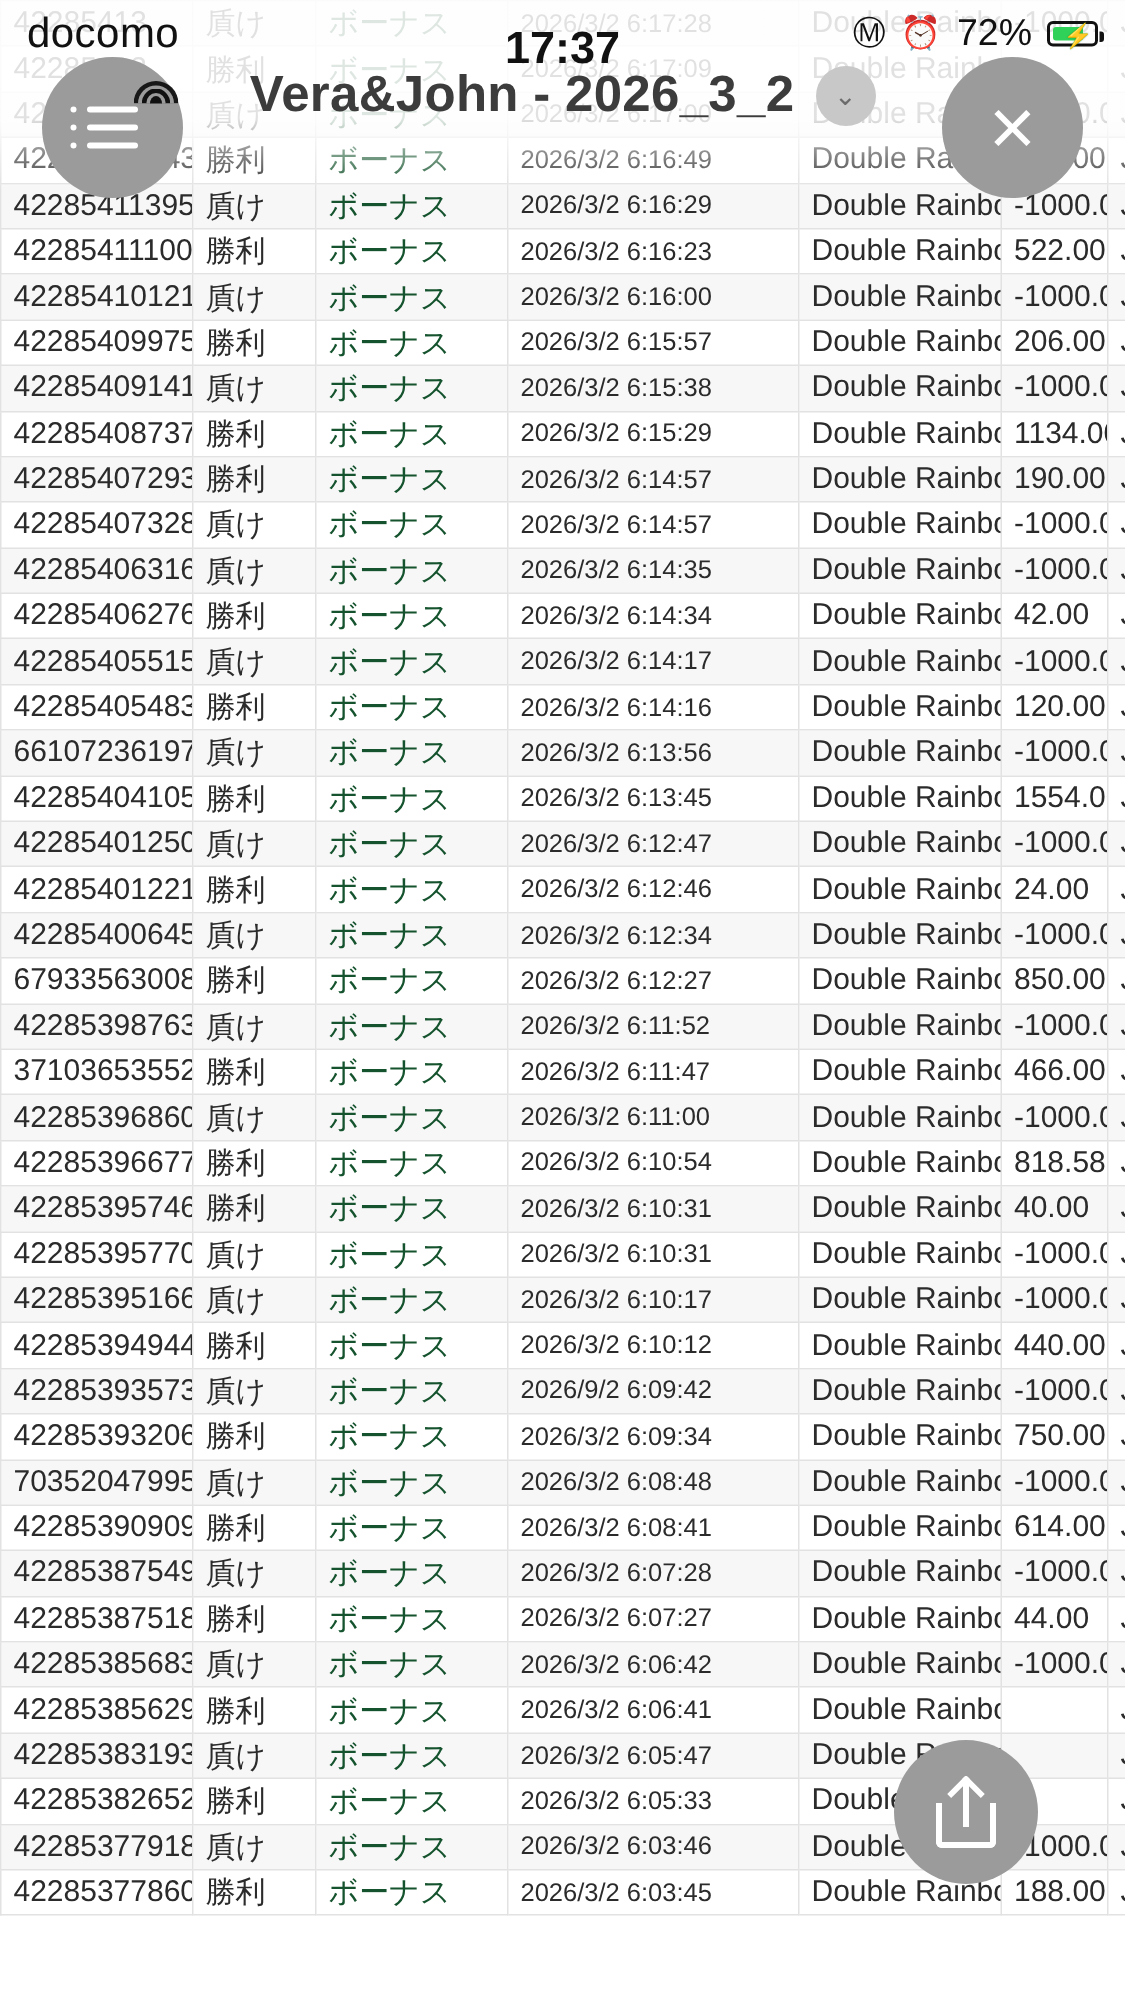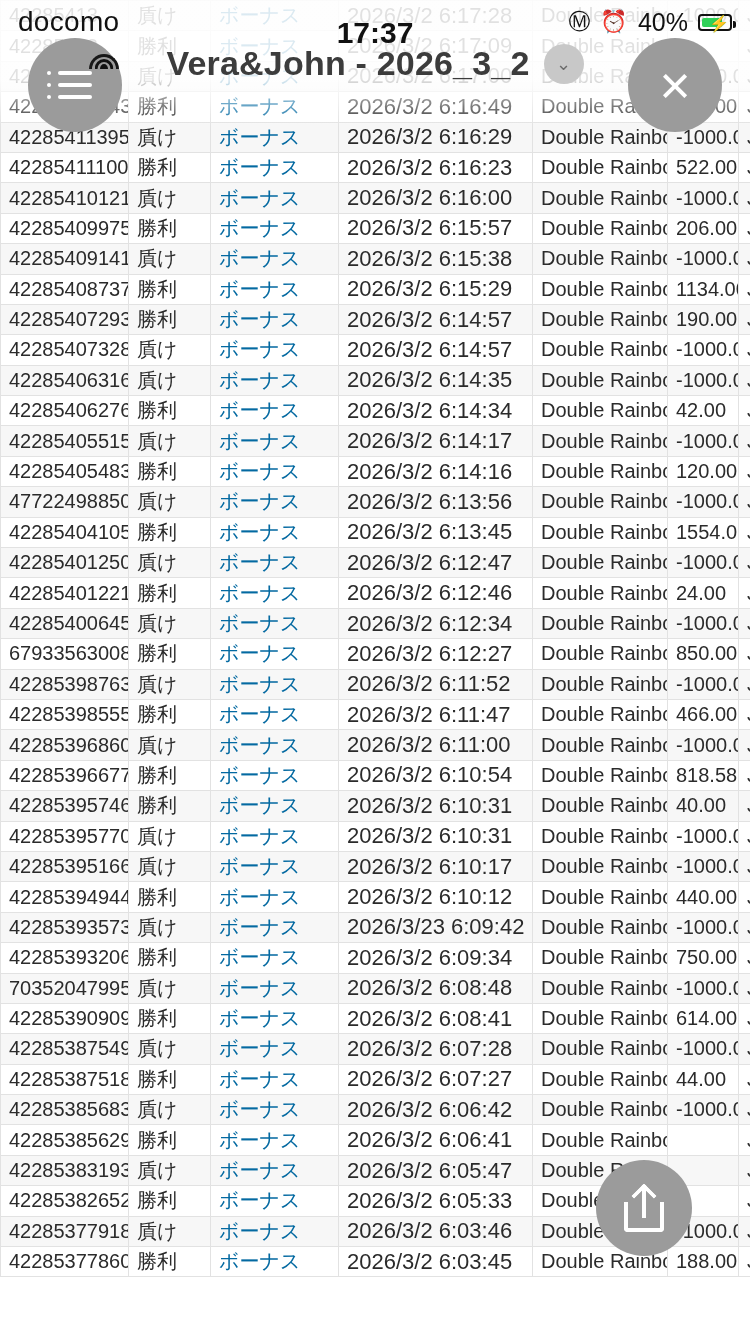--- a/index.html
+++ b/index.html
@@ -142,22 +142,22 @@
   table.txn tr { height: 30.4px; margin-left: 28px; }
   table.txn td {
     border: 1px solid #e2e2e2;
     padding: 0 8px;
     white-space: nowrap;
     overflow: hidden;
     vertical-align: middle;
   }
   .c-id   { width: 128px; font-size: 20px; }
   .c-type { width: 82px; font-size: 20px; }
-  .c-bonus{ width: 128px; font-size: 20px; color: #0369a1; }
-  .c-date { width: 194px; font-size: 22px; }
+  .c-bonus{ width: 128px; font-size: 20px; color: #14532d; }
+  .c-date { width: 194px; font-size: 17px; }
   .c-game { width: 135px; font-size: 20px; }
   .c-amt  { width: 71px; text-align: left; font-size: 20px; }
   .c-cur  { width: 39px; text-align: left; font-size: 20px; }
   tr.alt td { background: #f7f7f7; }
   tr.plain td { background: #ffffff; }
   tr.tall { height: 58px; }
 
   
   .fade-top {
     position: absolute; top: 0; left: 0; width: 750px; height: 128px;
@@ -311,21 +311,21 @@
           <tr class="plain">
             <td class="c-id">42285405483</td>
             <td class="c-type">勝利</td>
             <td class="c-bonus">ボーナス</td>
             <td class="c-date">2026/3/2 6:14:16</td>
             <td class="c-game">Double Rainbow</td>
             <td class="c-amt">120.00</td>
             <td class="c-cur">JPY</td>
           </tr>
           <tr class="alt">
-            <td class="c-id">47722498850</td>
+            <td class="c-id">66107236197</td>
             <td class="c-type">貭け</td>
             <td class="c-bonus">ボーナス</td>
             <td class="c-date">2026/3/2 6:13:56</td>
             <td class="c-game">Double Rainbow</td>
             <td class="c-amt">-1000.00</td>
             <td class="c-cur">JPY</td>
           </tr>
           <tr class="plain">
             <td class="c-id">42285404105</td>
             <td class="c-type">勝利</td>
@@ -374,21 +374,21 @@
           <tr class="alt">
             <td class="c-id">42285398763</td>
             <td class="c-type">貭け</td>
             <td class="c-bonus">ボーナス</td>
             <td class="c-date">2026/3/2 6:11:52</td>
             <td class="c-game">Double Rainbow</td>
             <td class="c-amt">-1000.00</td>
             <td class="c-cur">JPY</td>
           </tr>
           <tr class="plain">
-            <td class="c-id">42285398555</td>
+            <td class="c-id">37103653552</td>
             <td class="c-type">勝利</td>
             <td class="c-bonus">ボーナス</td>
             <td class="c-date">2026/3/2 6:11:47</td>
             <td class="c-game">Double Rainbow</td>
             <td class="c-amt">466.00</td>
             <td class="c-cur">JPY</td>
           </tr>
           <tr class="alt">
             <td class="c-id">42285396860</td>
             <td class="c-type">貭け</td>
@@ -440,21 +440,21 @@
             <td class="c-bonus">ボーナス</td>
             <td class="c-date">2026/3/2 6:10:12</td>
             <td class="c-game">Double Rainbow</td>
             <td class="c-amt">440.00</td>
             <td class="c-cur">JPY</td>
           </tr>
           <tr class="alt tall">
             <td class="c-id">42285393573</td>
             <td class="c-type">貭け</td>
             <td class="c-bonus">ボーナス</td>
-            <td class="c-date">2026/3/23 6:09:42</td>
+            <td class="c-date">2026/9/2 6:09:42</td>
             <td class="c-game">Double Rainbow</td>
             <td class="c-amt">-1000.00</td>
             <td class="c-cur">JPY</td>
           </tr>
           <tr class="plain">
             <td class="c-id">42285393206</td>
             <td class="c-type">勝利</td>
             <td class="c-bonus">ボーナス</td>
             <td class="c-date">2026/3/2 6:09:34</td>
             <td class="c-game">Double Rainbow</td>
@@ -569,21 +569,21 @@
       <span class="wifi">
         <span class="a"></span>
           <span class="b"></span>
           <span class="c"></span>
       </span>
     </div>
     <div class="sb-center">17:37</div>
     <div class="sb-right">
       <span class="lock-ico">Ⓜ</span>
       <span class="alarm-ico">⏰</span>
-      <span>40%</span>
+      <span>72%</span>
       <span class="batt">
           <i></i>
           <span class="bolt">⚡</span>
         </span>
     </div>
   </div>
 
   <div class="header">
     <div class="header-title-wrap">
       <span class="header-title">Vera&amp;John - 2026_3_2</span>

